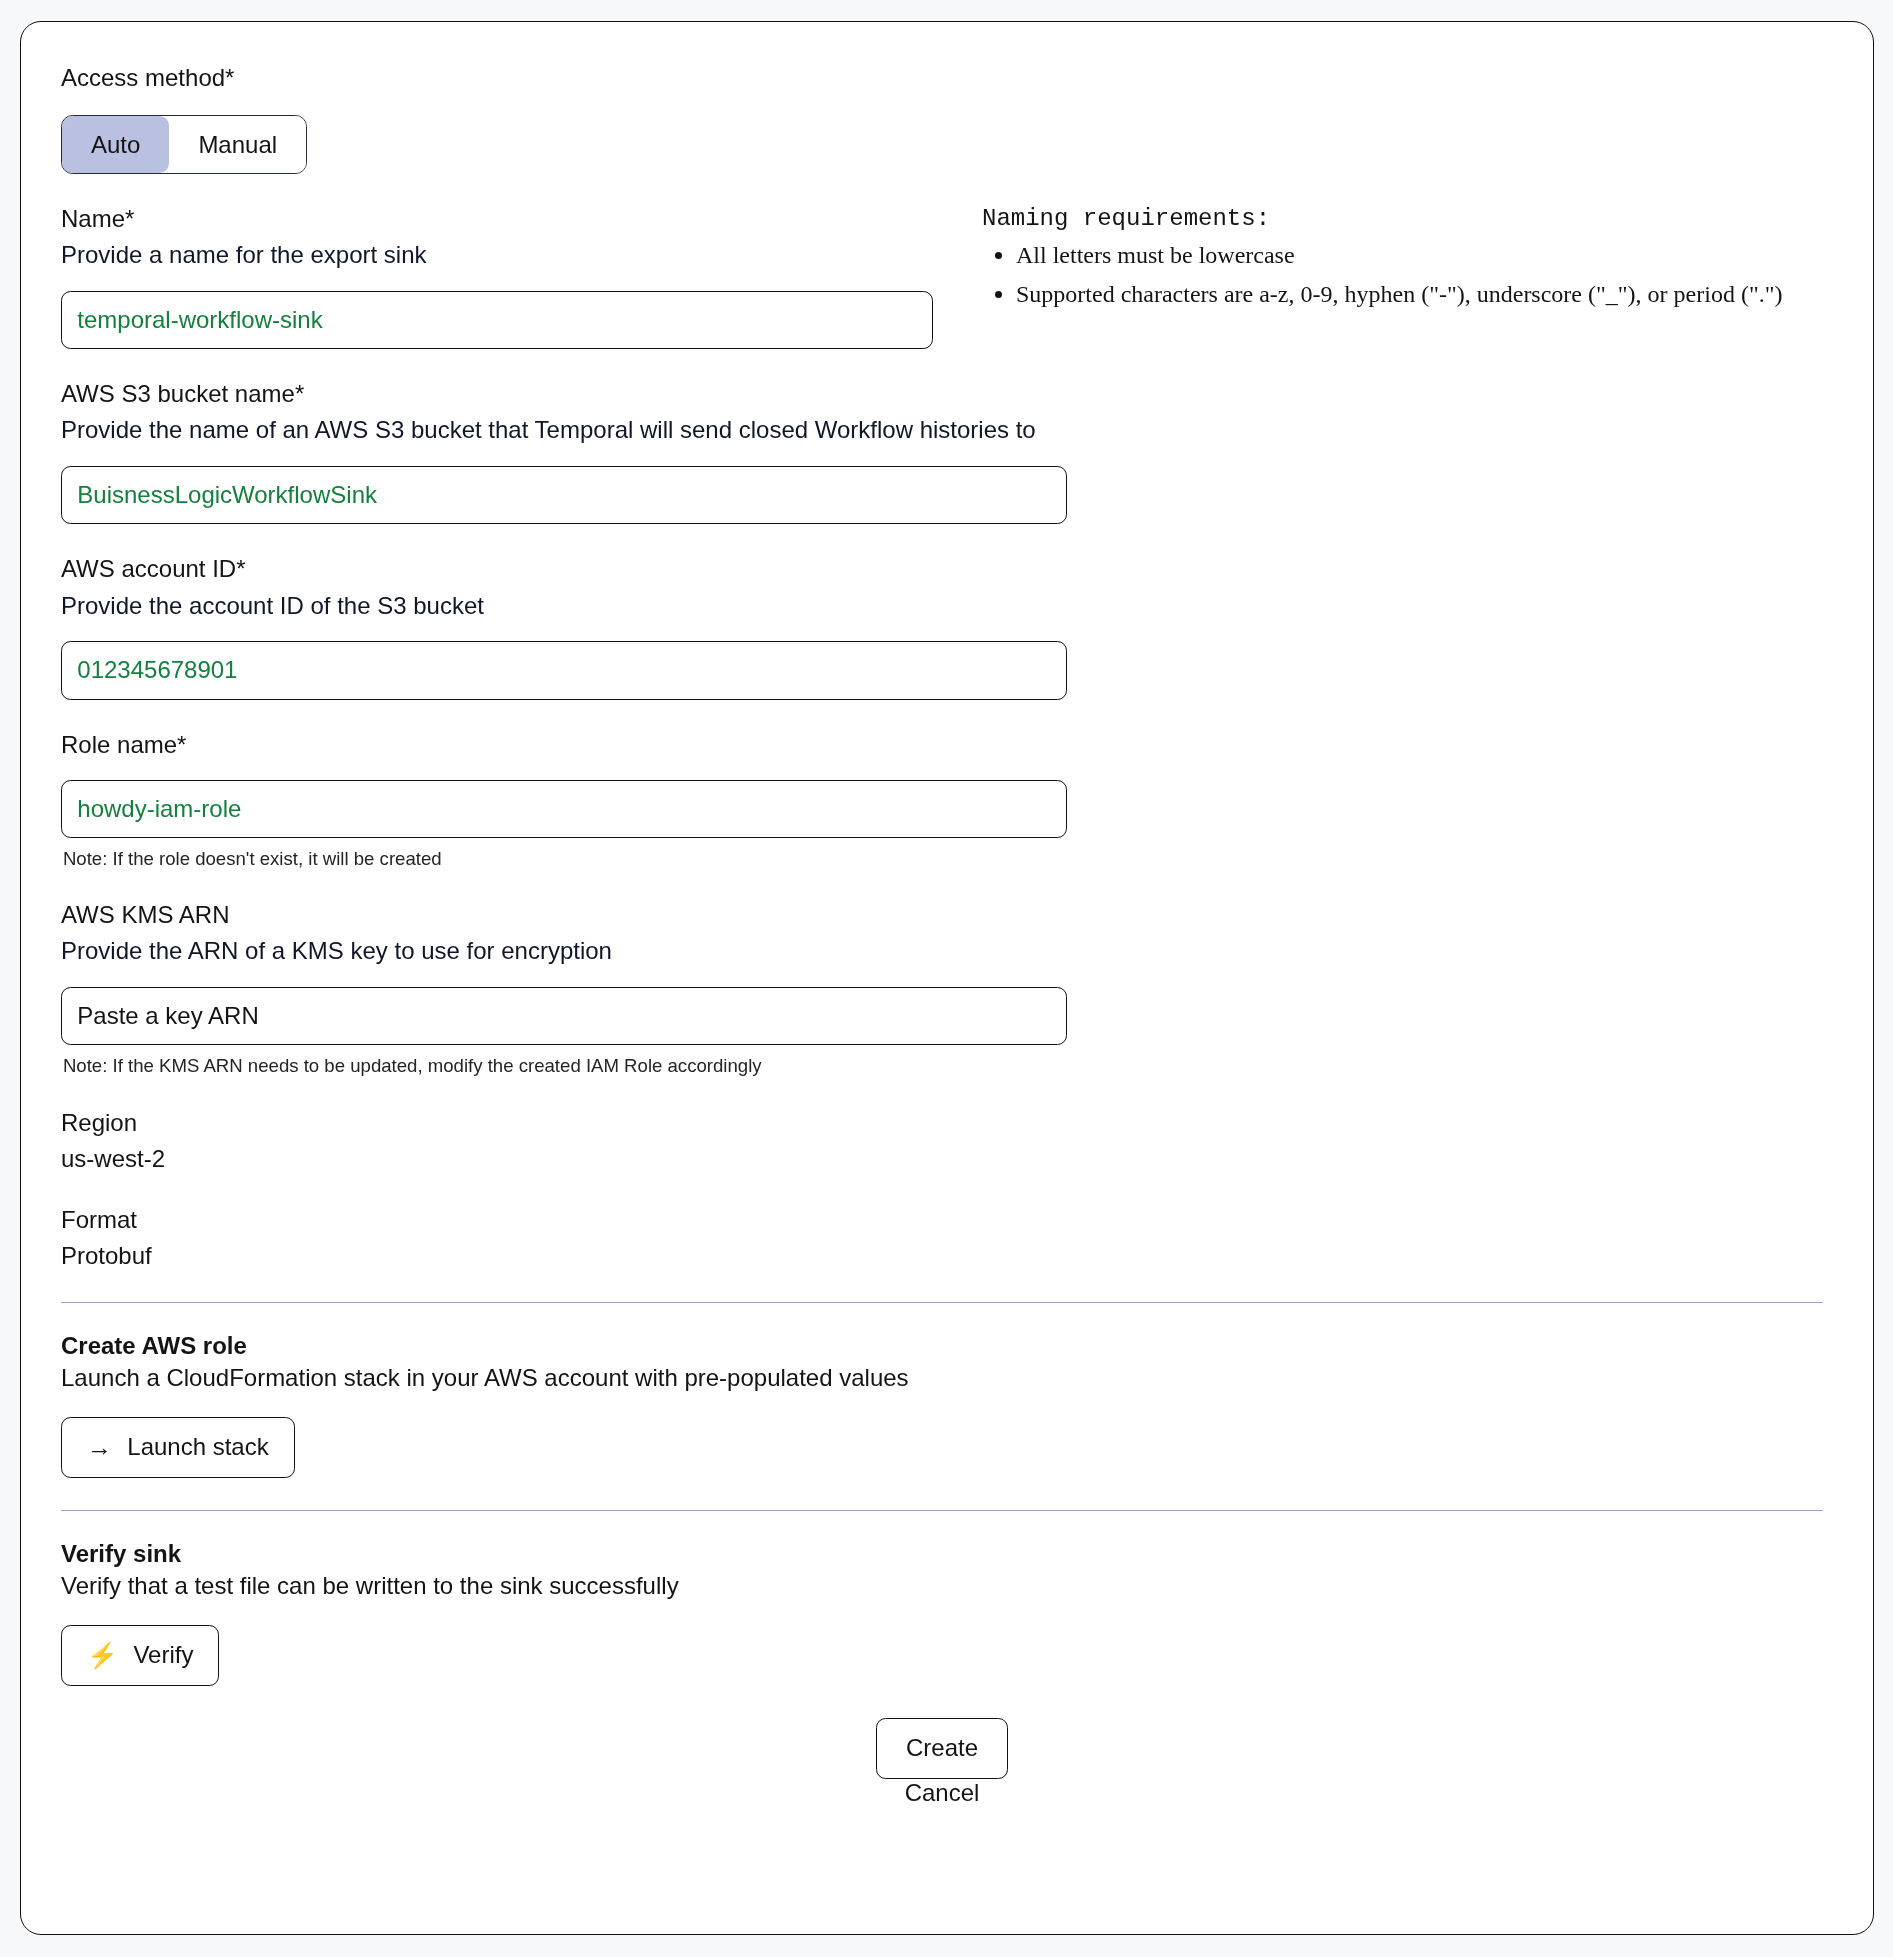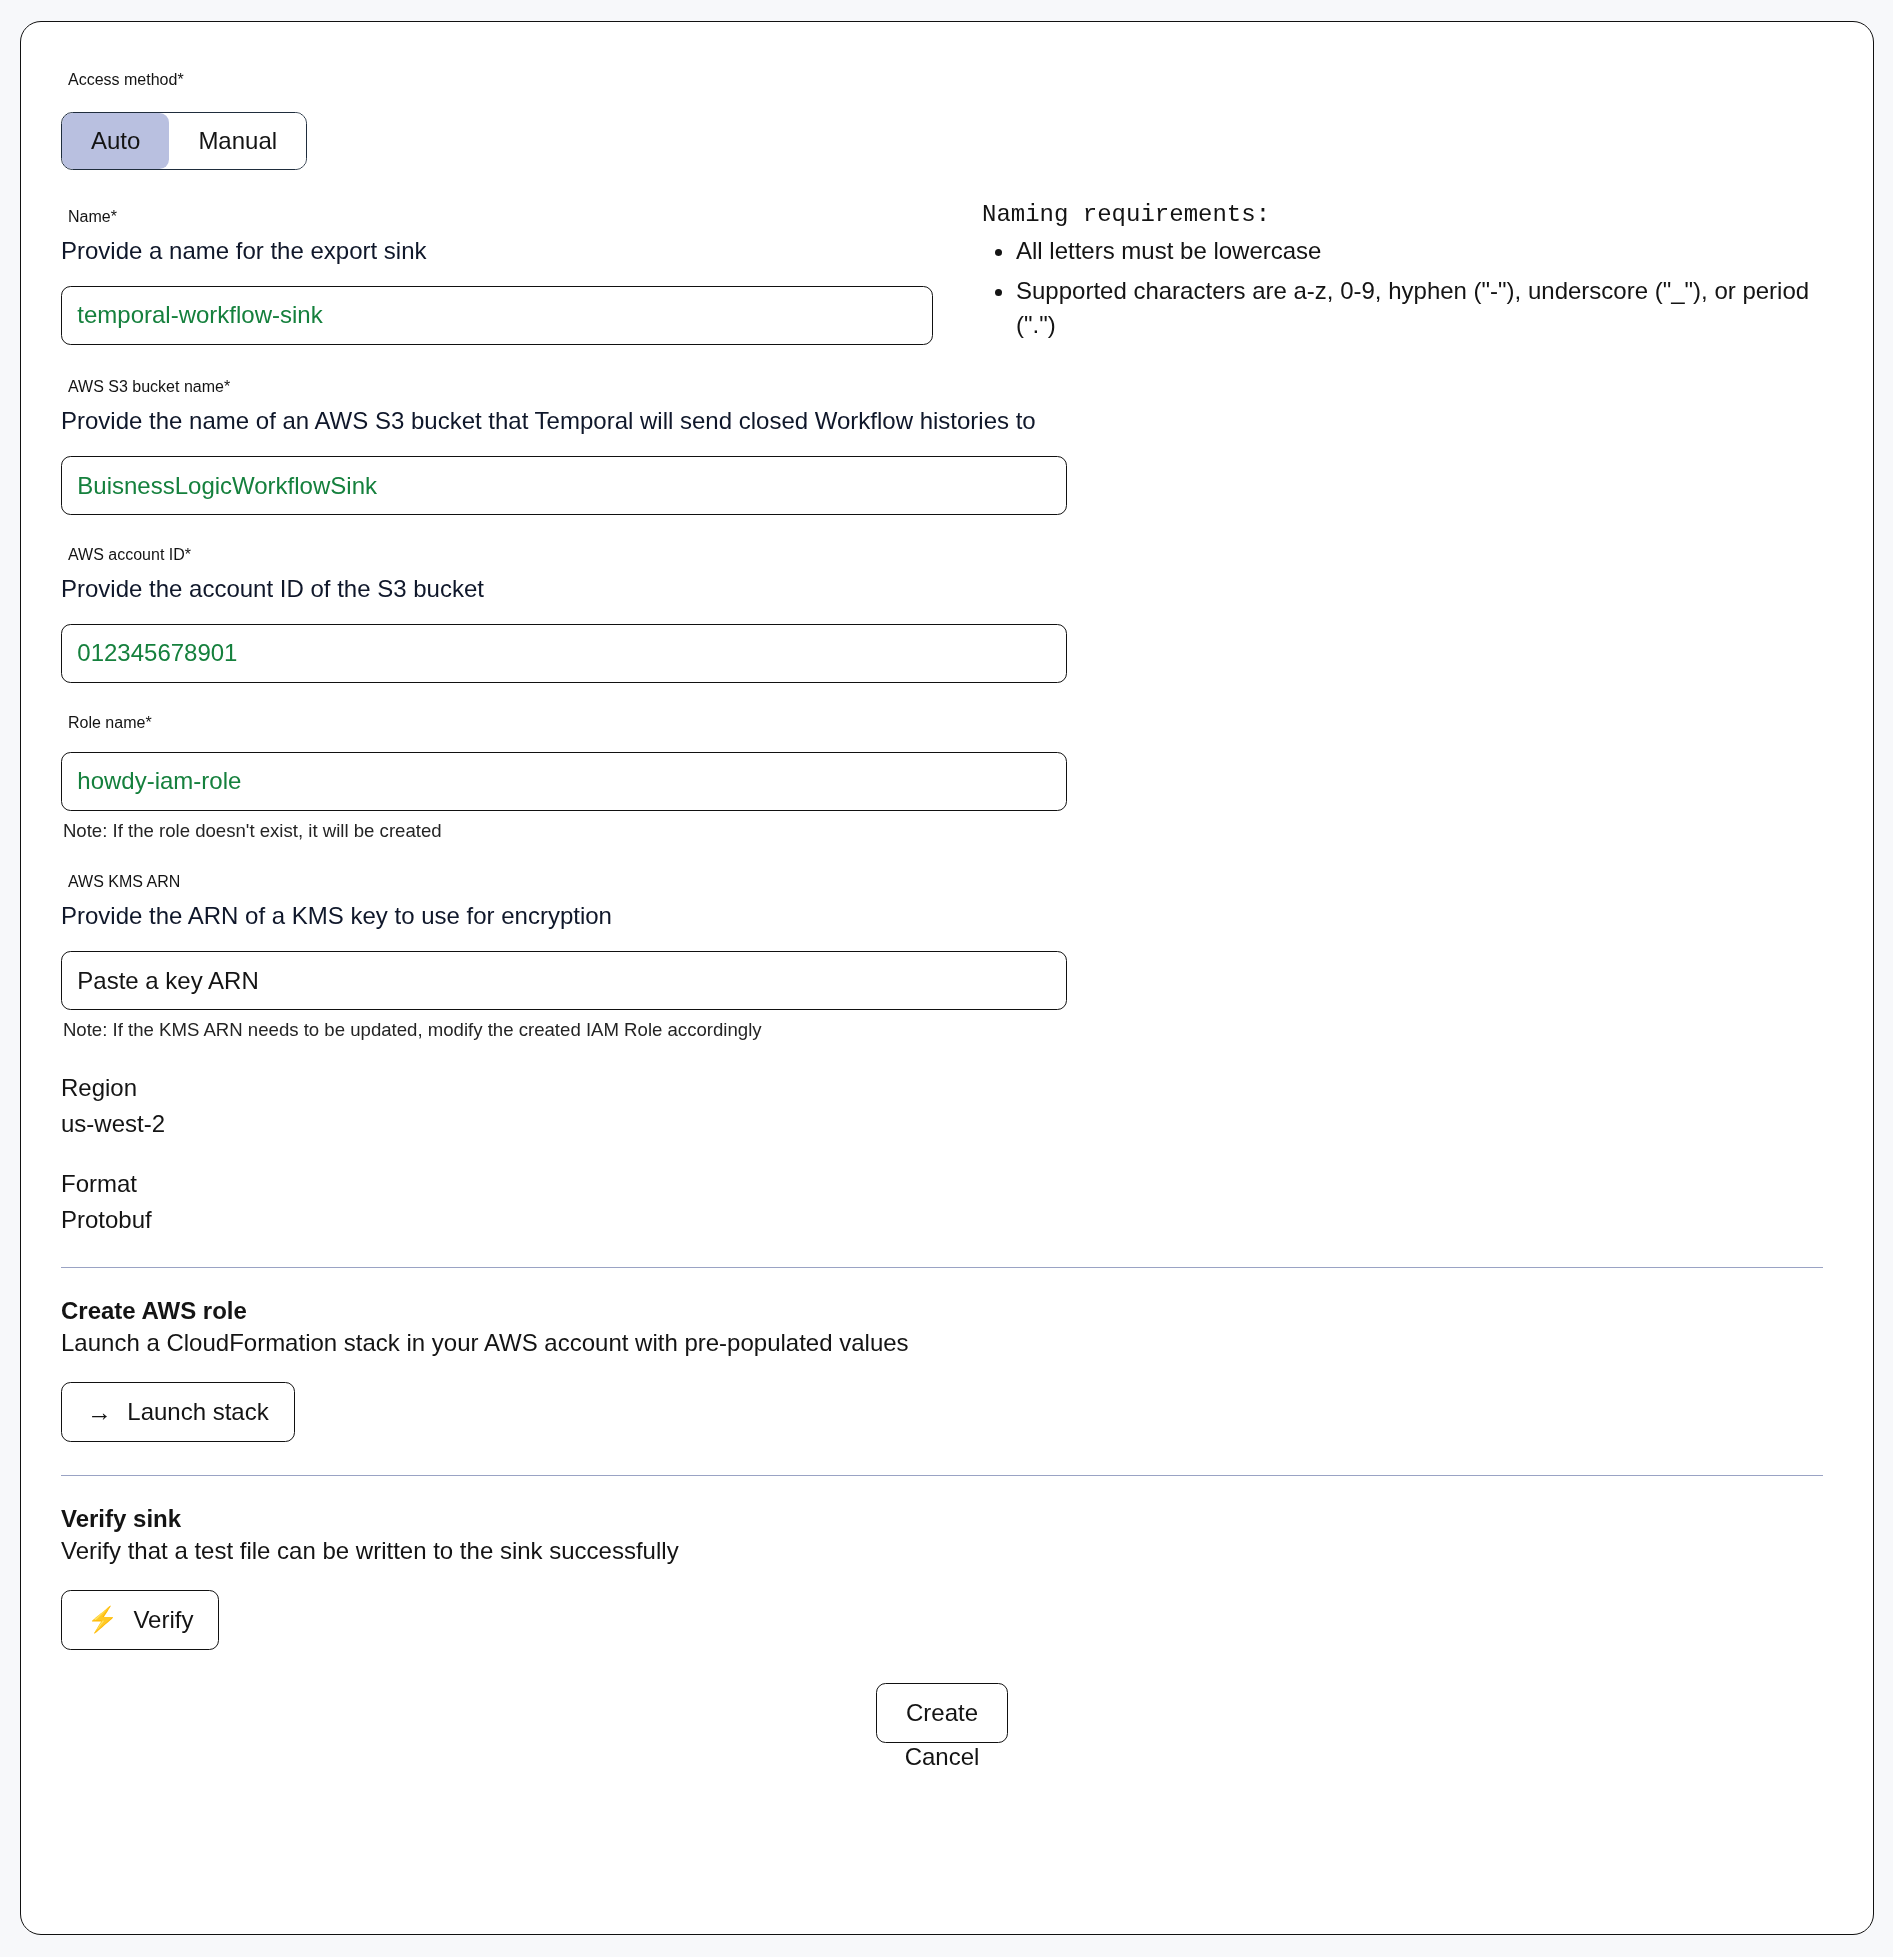--- a/index.html
+++ b/index.html
@@ -21,24 +21,24 @@
   .card {
     width: 1854px;
     min-height: 1914px;
     background: #ffffff;
     border: 1.9px solid #111111;
     border-radius: 21px;
     padding: 40px 50px 38px 40px;
   }
 
   .field-label {
-    font-size: 16px;
+    font-size: 24px;
     line-height: 1.35;
     color: #141414;
-    margin: 7px;
+    margin: 0;
   }
   .field-help {
     font-size: 24px;
     line-height: 1.35;
     color: #0f172a;
     margin: 3.8px 0 0 0;
   }
   .note {
     font-size: 18.6px;
     color: #242424;
@@ -79,20 +79,21 @@
 
   .req-title {
     font-size: 24px;
     margin: 0 0 5.7px 0;
     color: #141414;
     font-family: Liberation Mono, monospace;
   }
   ul.req-list {
     margin: 5.7px 0 0 0;
     padding-left: 34px;
+    font-family: Liberation Serif, serif;
   }
   ul.req-list li {
     font-size: 24px;
     line-height: 1.42;
     margin-bottom: 5.7px;
     color: #141414;
   }
 
   input.text-input {
     width: 100%;

